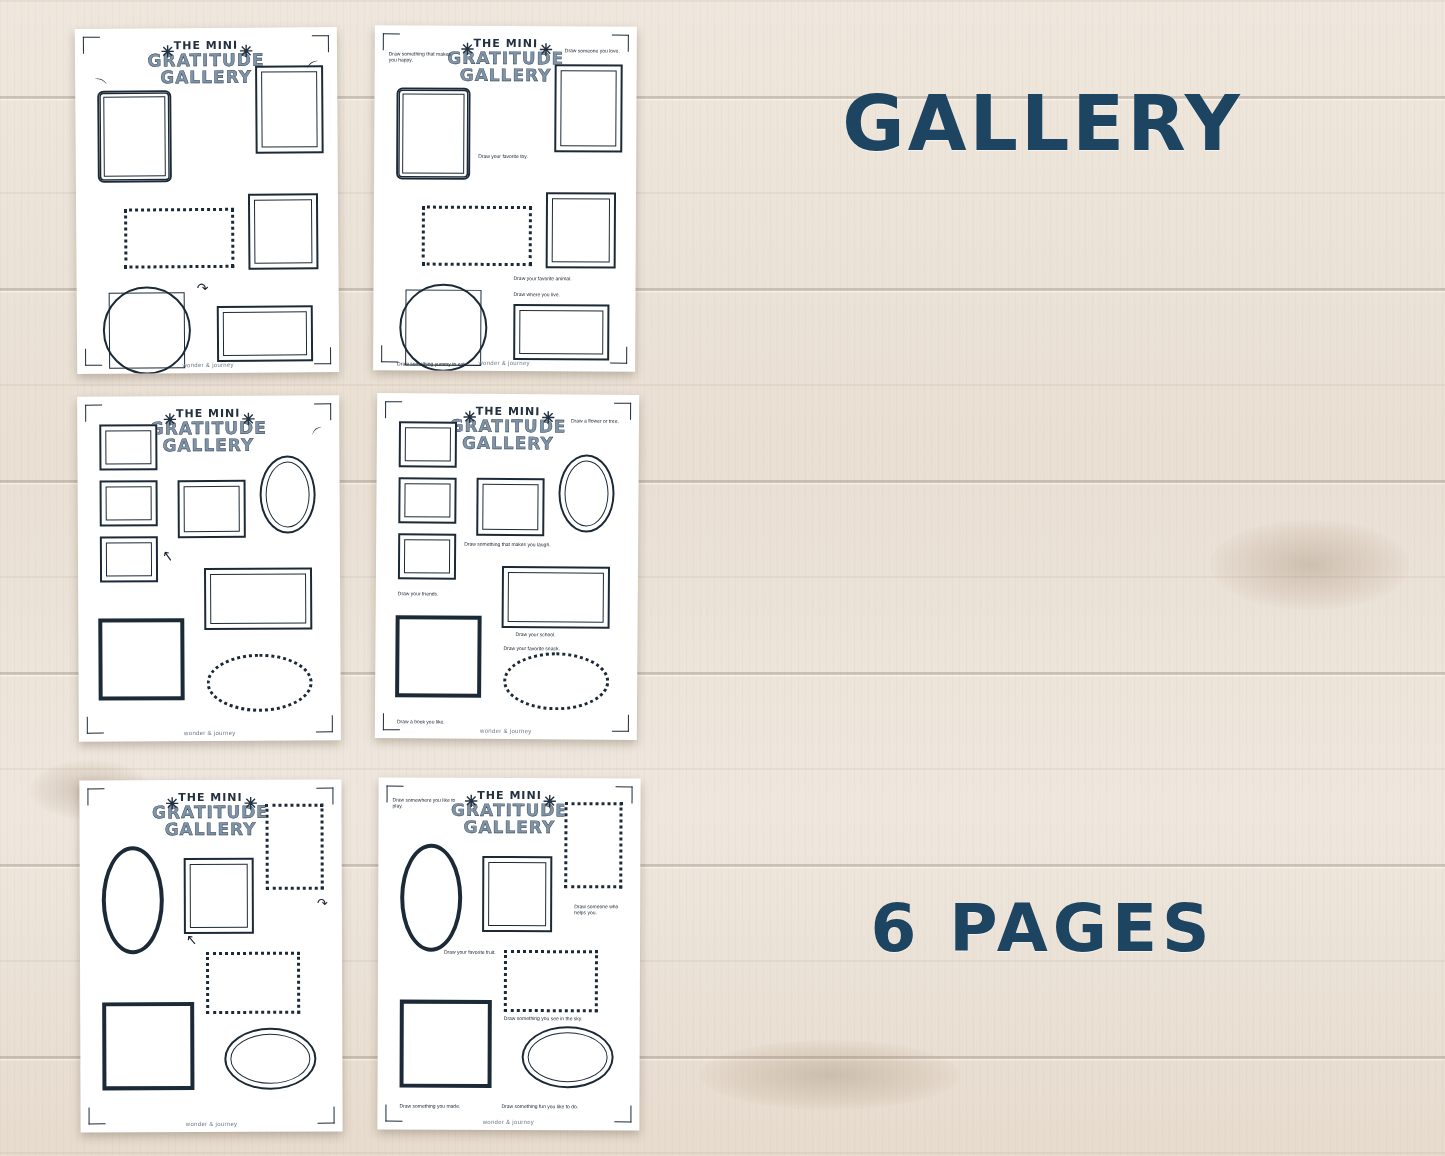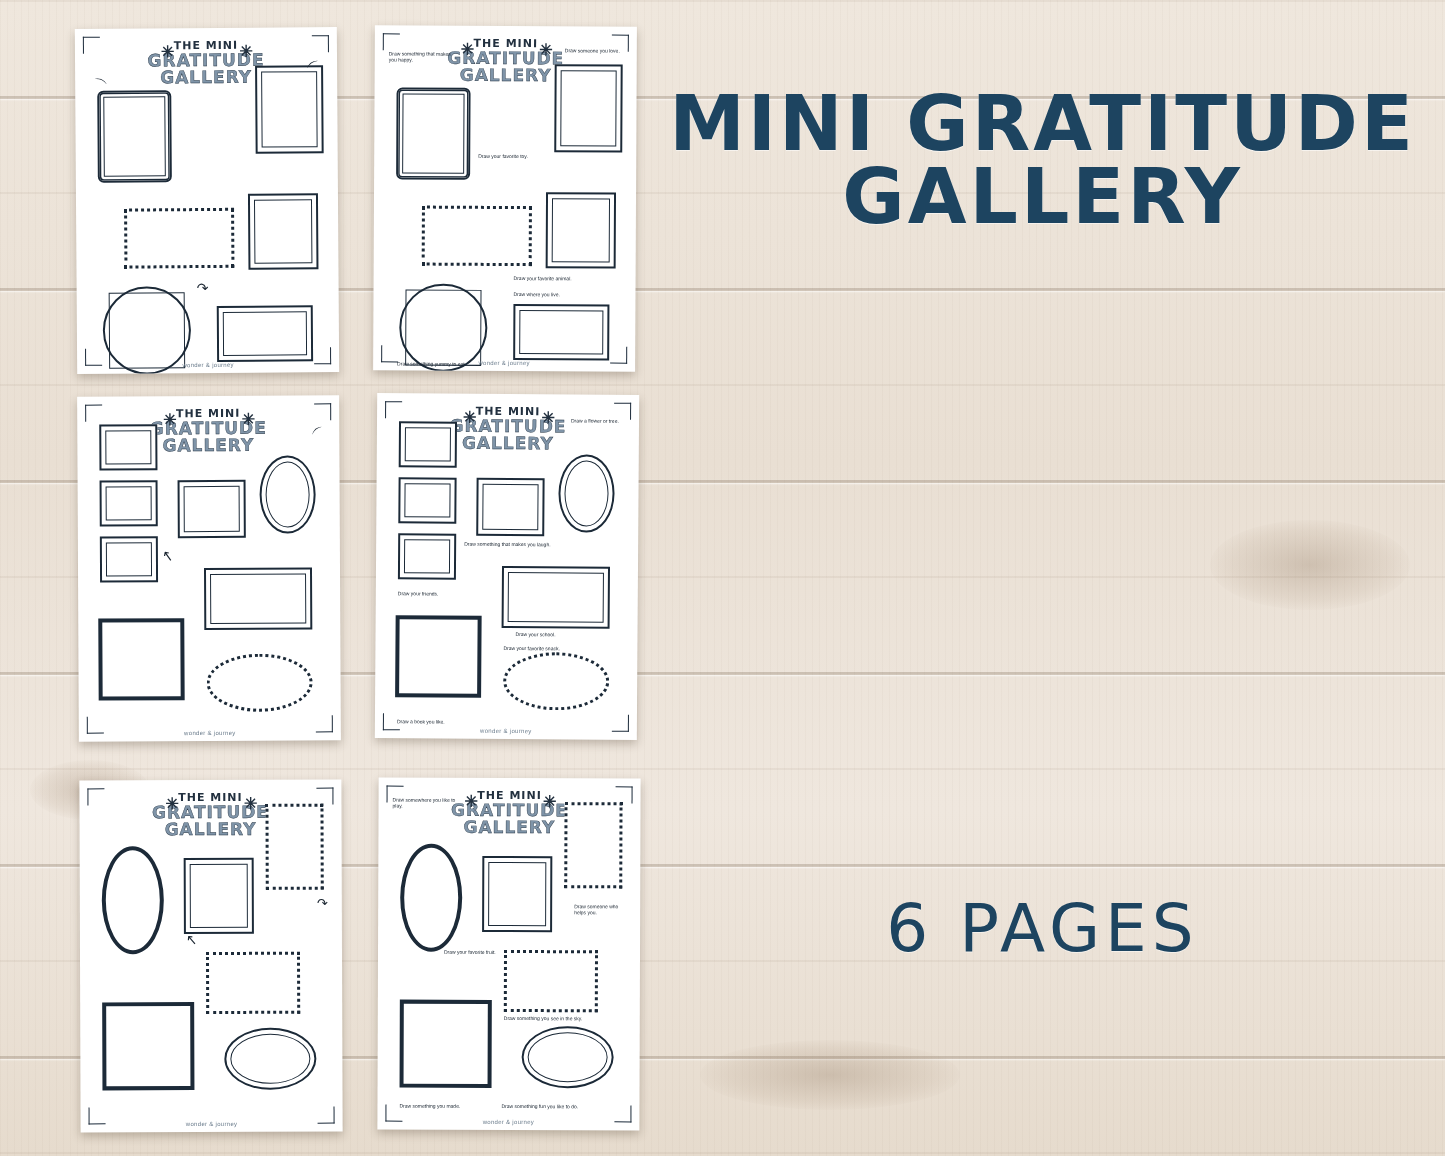--- a/index.html
+++ b/index.html
@@ -164,21 +164,21 @@
     line-height: 1.55;
     color: #14171a;
   }
   .bullet { margin-bottom: 34px; }
   .pages {
     position: absolute;
     left: 0; right: 0;
     top: 890px;
     text-align: center;
     font-family: "DejaVu Sans", sans-serif;
-    font-weight: normal;
+    font-weight: bold;
     font-size: 66px;
     letter-spacing: 5px;
     color: #1d4460;
     text-shadow: 0 1px 0 rgba(255,255,255,0.5);
   }
 </style>
 </head>
 <body>
 
 <div class="stage">
@@ -376,21 +376,20 @@
       <div class="prompt" style="left:126px; top:238px; width:108px; font-size:5px">Draw something you see in the sky.</div>
       <div class="prompt" style="left:22px; top:326px; width:88px; font-size:5px">Draw something you made.</div>
       <div class="prompt" style="left:124px; top:326px; width:108px; font-size:5px">Draw something fun you like to do.</div>
 
       <div class="logo" style="font-size:6px">wonder &amp; journey</div>
     </div>
   </div>
 
   <div class="right">
     <div class="headline">
-      <div>MINI GRATITUDE</div>
       <div>GALLERY</div>
     </div>
 
 
     <div class="pages">6 PAGES</div>
   </div>
 
 </div>
 
 </body></html>

